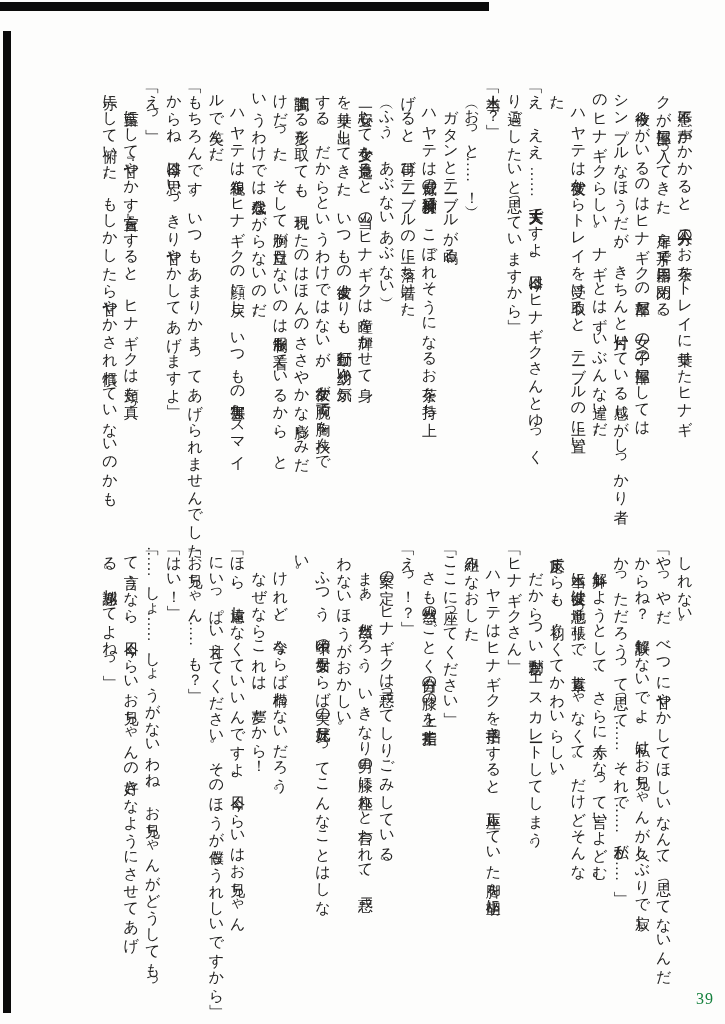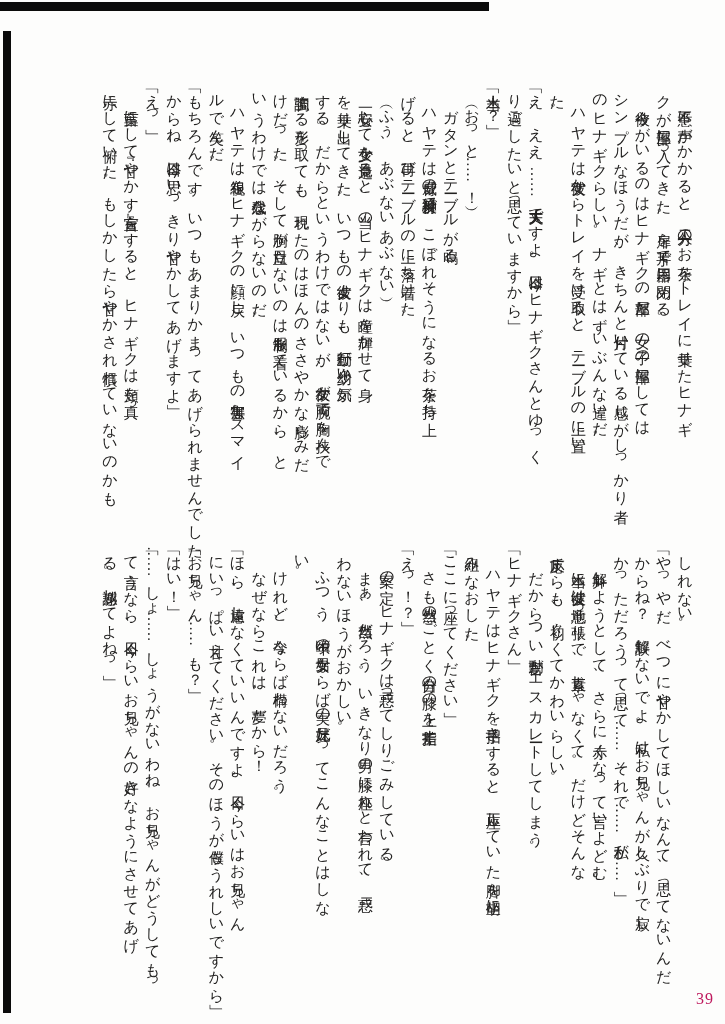--- a/index.html
+++ b/index.html
@@ -44,21 +44,21 @@
   #top-block   { top: 84px; }
   #bottom-block{ top: 546px; }
   .col {
     overflow: visible;
   }
   #page-number {
     position: absolute;
     left: 696px;
     top: 990px;
     font-size: 16px;
-    color: #be185d;
+    color: #15803d;
     letter-spacing: 1px;
   }
 </style>
 </head>
 <body>
 
 <div id="bar-top" class="scan-bar"></div>
 <div id="bar-left" class="scan-bar"></div>
 
 <div id="top-block" class="vblock">

